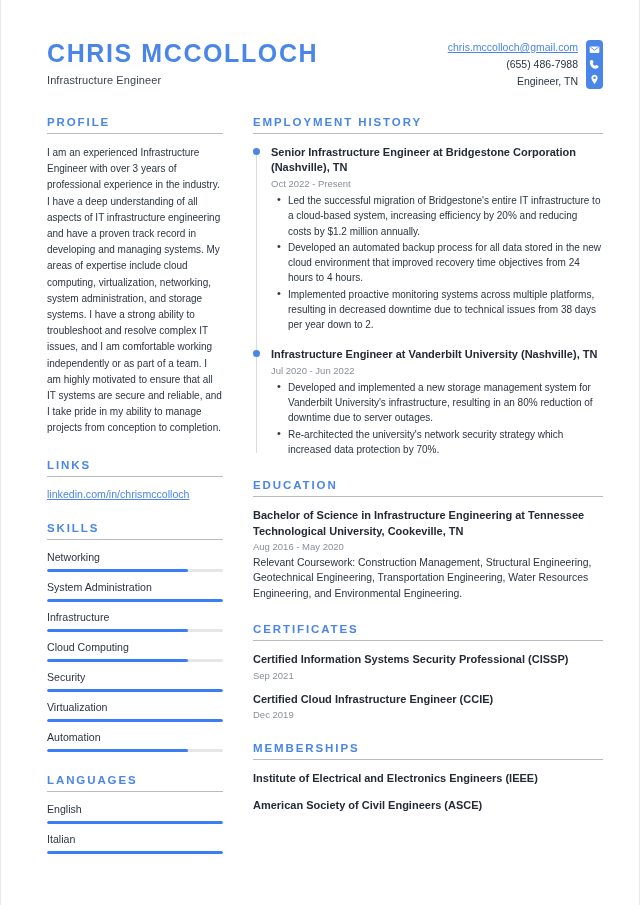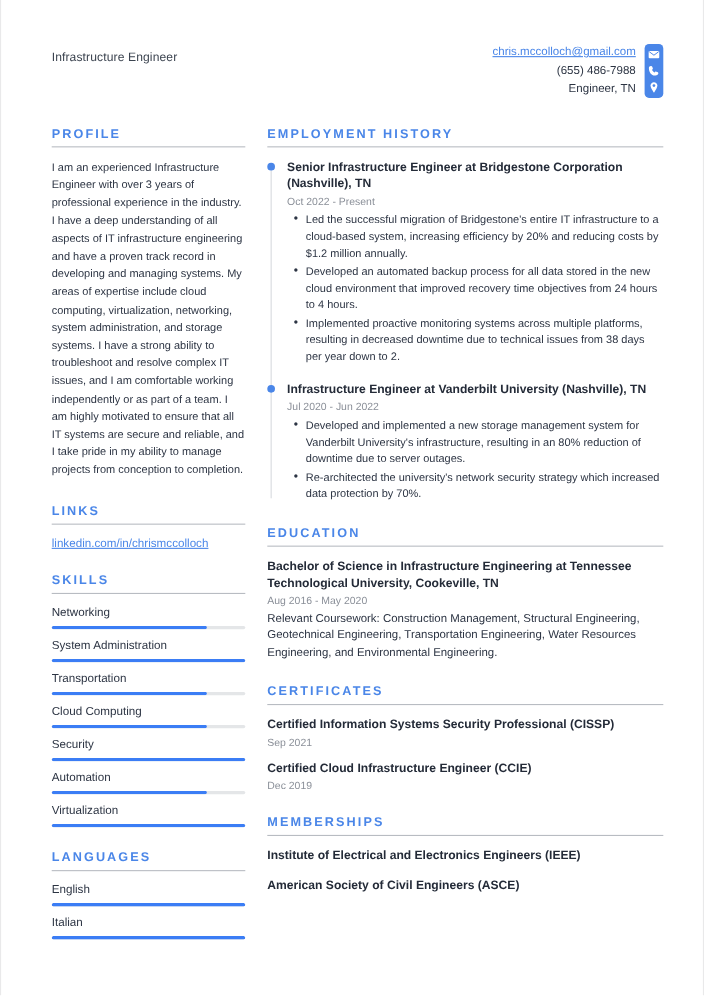--- a/index.html
+++ b/index.html
@@ -72,21 +72,21 @@
     flex-direction: column;
     align-items: center;
     gap: 4px;
   }
   .icon-strip svg { display: block; }
 
   
   .columns {
     display: flex;
     padding: 26px 36px 0 46px;
-    gap: 20px;
+    gap: 30px;
   }
   .col-left  { width: 176px; flex: 0 0 176px; }
   .col-right { flex: 1 1 auto; }
 
   .section { margin-bottom: 22px; }
   .section-title {
     font-size: 11.5px;
     font-weight: bold;
     letter-spacing: 1.9px;
     color: #4a86e8;
@@ -207,20 +207,21 @@
   }
   .mb-0 { margin-bottom: 0; }
 </style>
 </head>
 <body>
 
 <div class="page">
 
   <div class="header">
     <div class="name-block">
+      <div class="full-name">CHRIS MCCOLLOCH</div>
       <div class="job-title">Infrastructure Engineer</div>
     </div>
 
     <div class="contact-wrap">
       <div class="contact-lines">
         <div><a href="#">chris.mccolloch@gmail.com</a></div>
         <div>(655) 486-7988</div>
         <div>Engineer, TN</div>
       </div>
       <div class="icon-strip">
@@ -271,47 +272,47 @@
                 <div class="bar-fill" style="width: 80%;"></div>
               </div>
             </div>
             <div class="bar-item">
               <div class="bar-label">System Administration</div>
               <div class="bar-track">
                 <div class="bar-fill" style="width: 100%;"></div>
               </div>
             </div>
             <div class="bar-item">
-              <div class="bar-label">Transportation</div>
+              <div class="bar-label">Infrastructure</div>
               <div class="bar-track">
                 <div class="bar-fill" style="width: 80%;"></div>
               </div>
             </div>
             <div class="bar-item">
               <div class="bar-label">Cloud Computing</div>
               <div class="bar-track">
                 <div class="bar-fill" style="width: 80%;"></div>
               </div>
             </div>
             <div class="bar-item">
               <div class="bar-label">Security</div>
               <div class="bar-track">
                 <div class="bar-fill" style="width: 100%;"></div>
               </div>
             </div>
             <div class="bar-item">
+              <div class="bar-label">Virtualization</div>
+              <div class="bar-track">
+                <div class="bar-fill" style="width: 100%;"></div>
+              </div>
+            </div>
+            <div class="bar-item">
               <div class="bar-label">Automation</div>
               <div class="bar-track">
                 <div class="bar-fill" style="width: 80%;"></div>
-              </div>
-            </div>
-            <div class="bar-item">
-              <div class="bar-label">Virtualization</div>
-              <div class="bar-track">
-                <div class="bar-fill" style="width: 100%;"></div>
               </div>
             </div>
           </div>
       </div>
 
       <div class="section mb-0">
         <div class="section-title">LANGUAGES</div>
         <div class="rule"></div>
         <div id="languages-list">
             <div class="bar-item">

